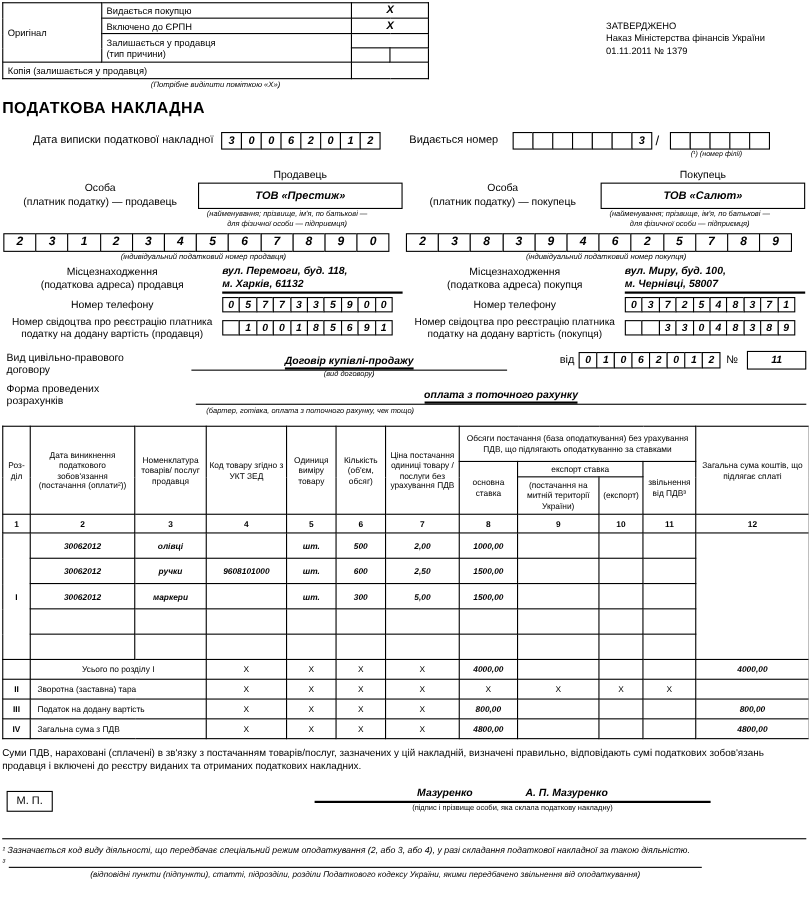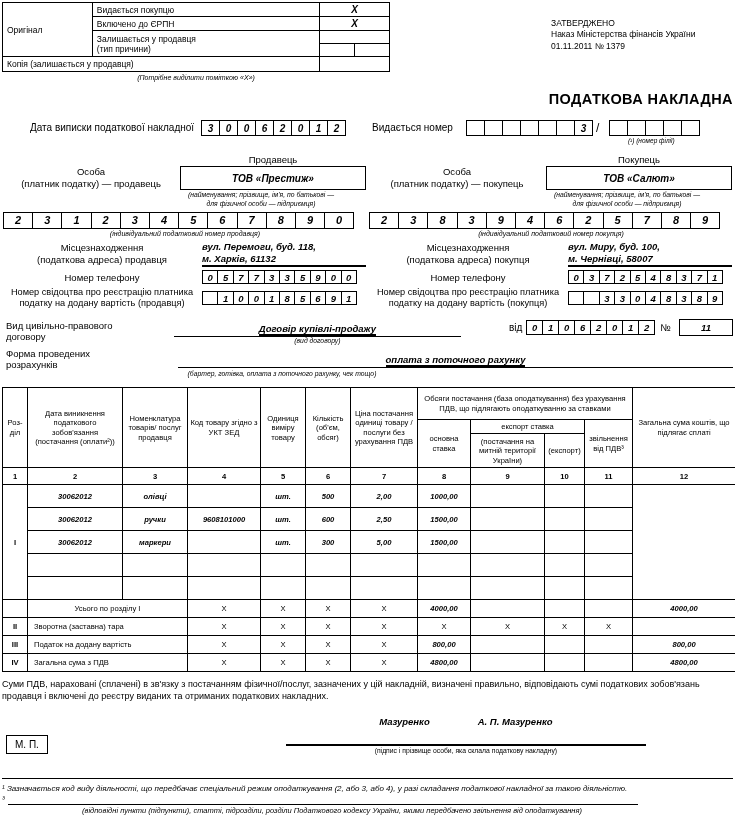--- a/index.html
+++ b/index.html
@@ -7,21 +7,21 @@
 
   
   .top-row { display:flex; justify-content:space-between; align-items:flex-start; }
   table.copies { border-collapse:collapse; width:388px; }
   table.copies td { border:1.5px solid #000; font-size:8.5px; padding:0 4px; vertical-align:middle; }
   table.copies .mark { text-align:center; font-weight:bold; font-style:italic; font-size:10px; }
   .r13 { height:14px; } .r3 { height:13px; } .r4 { height:15px; }
   .copies-note { width:388px; text-align:center; font-size:7px; font-style:italic; margin-top:2px; }
   .approved { margin-top:16px; width:182px; font-size:8.5px; line-height:1.35; }
 
-  .title { text-align:right; font-size:14.5px; font-weight:bold; margin-top:10px; letter-spacing:.4px; }
+  .title { text-align:left; font-size:14.5px; font-weight:bold; margin-top:10px; letter-spacing:.4px; }
 
   
   .boxes { display:flex; margin-left:1px; }
   .box { box-sizing:border-box; border:1px solid #000; margin-left:-1px; display:flex;
          align-items:center; justify-content:center; font-weight:bold; font-style:italic;
          background:#fff; }
   .b-date .box { width:19px; height:16px; font-size:10px; }
   .b-inn .box { width:30.2px; height:17px; font-size:11px; }
   .b-small .box { width:16.4px; height:14px; font-size:9.5px; }
   .b-contract .box { width:17px; height:15px; font-size:9.5px; }
@@ -84,21 +84,21 @@
   .sum-lbl { font-size:9.3px; }
   .sum-lbl.left { text-align:left; padding-left:6px; }
   .xmark { font-size:9.5px; }
 
   
   .declaration { margin-top:7px; font-size:9px; line-height:1.3; padding-right:2px; }
   .sig-row { display:flex; margin-top:13px; align-items:flex-end; }
   .stamp-box { border:1.5px solid #000; padding:3px 8px; font-size:10px; margin-left:4px; }
   .sig-col { margin-left:238px; width:360px; }
   .sig-names { display:flex; justify-content:center; gap:48px; border-bottom:2px solid #000;
-               font-weight:bold; font-style:italic; font-size:9.5px; padding-bottom:17px; }
+               font-weight:bold; font-style:italic; font-size:9.5px; padding-bottom:1px; }
   .sig-note { text-align:center; font-size:6.8px; margin-top:1px; }
 
   .footnotes { margin-top:24px; border-top:1px solid #000; padding-top:4px; font-size:8px;
                font-style:italic; line-height:1.4; }
   .fn3 { display:flex; align-items:flex-end; }
   .fn3-line { display:inline-block; width:630px; border-bottom:1px solid #000; height:9px; margin-left:3px; }
   .fn3-note { width:660px; text-align:center; font-size:7.5px; margin-top:1px; }
 </style>
 </head>
 <body>
@@ -530,21 +530,21 @@
         <td class="xmark">X</td>
         <td class="val">4800,00</td>
         <td></td>
         <td></td>
         <td></td>
         <td class="val">4800,00</td>
       </tr>
     </tbody>
   </table>
 
-  <div class="declaration">Суми ПДВ, нараховані (сплачені) в зв'язку з постачанням фізичної/послуг, зазначених у цій накладній, визначені правильно, відповідають сумі податкових зобов'язань продавця і включені до реєстру виданих та отриманих податкових накладних.</div>
+  <div class="declaration">Суми ПДВ, нараховані (сплачені) в зв'язку з постачанням товарів/послуг, зазначених у цій накладній, визначені правильно, відповідають сумі податкових зобов'язань продавця і включені до реєстру виданих та отриманих податкових накладних.</div>
 
   <div class="sig-row">
     <div class="stamp-box">М. П.</div>
     <div class="sig-col">
       <div class="sig-names">
         <span>Мазуренко</span>
         <span>А. П. Мазуренко</span>
       </div>
       <div class="sig-note">(підпис і прізвище особи, яка склала податкову накладну)</div>
     </div>

